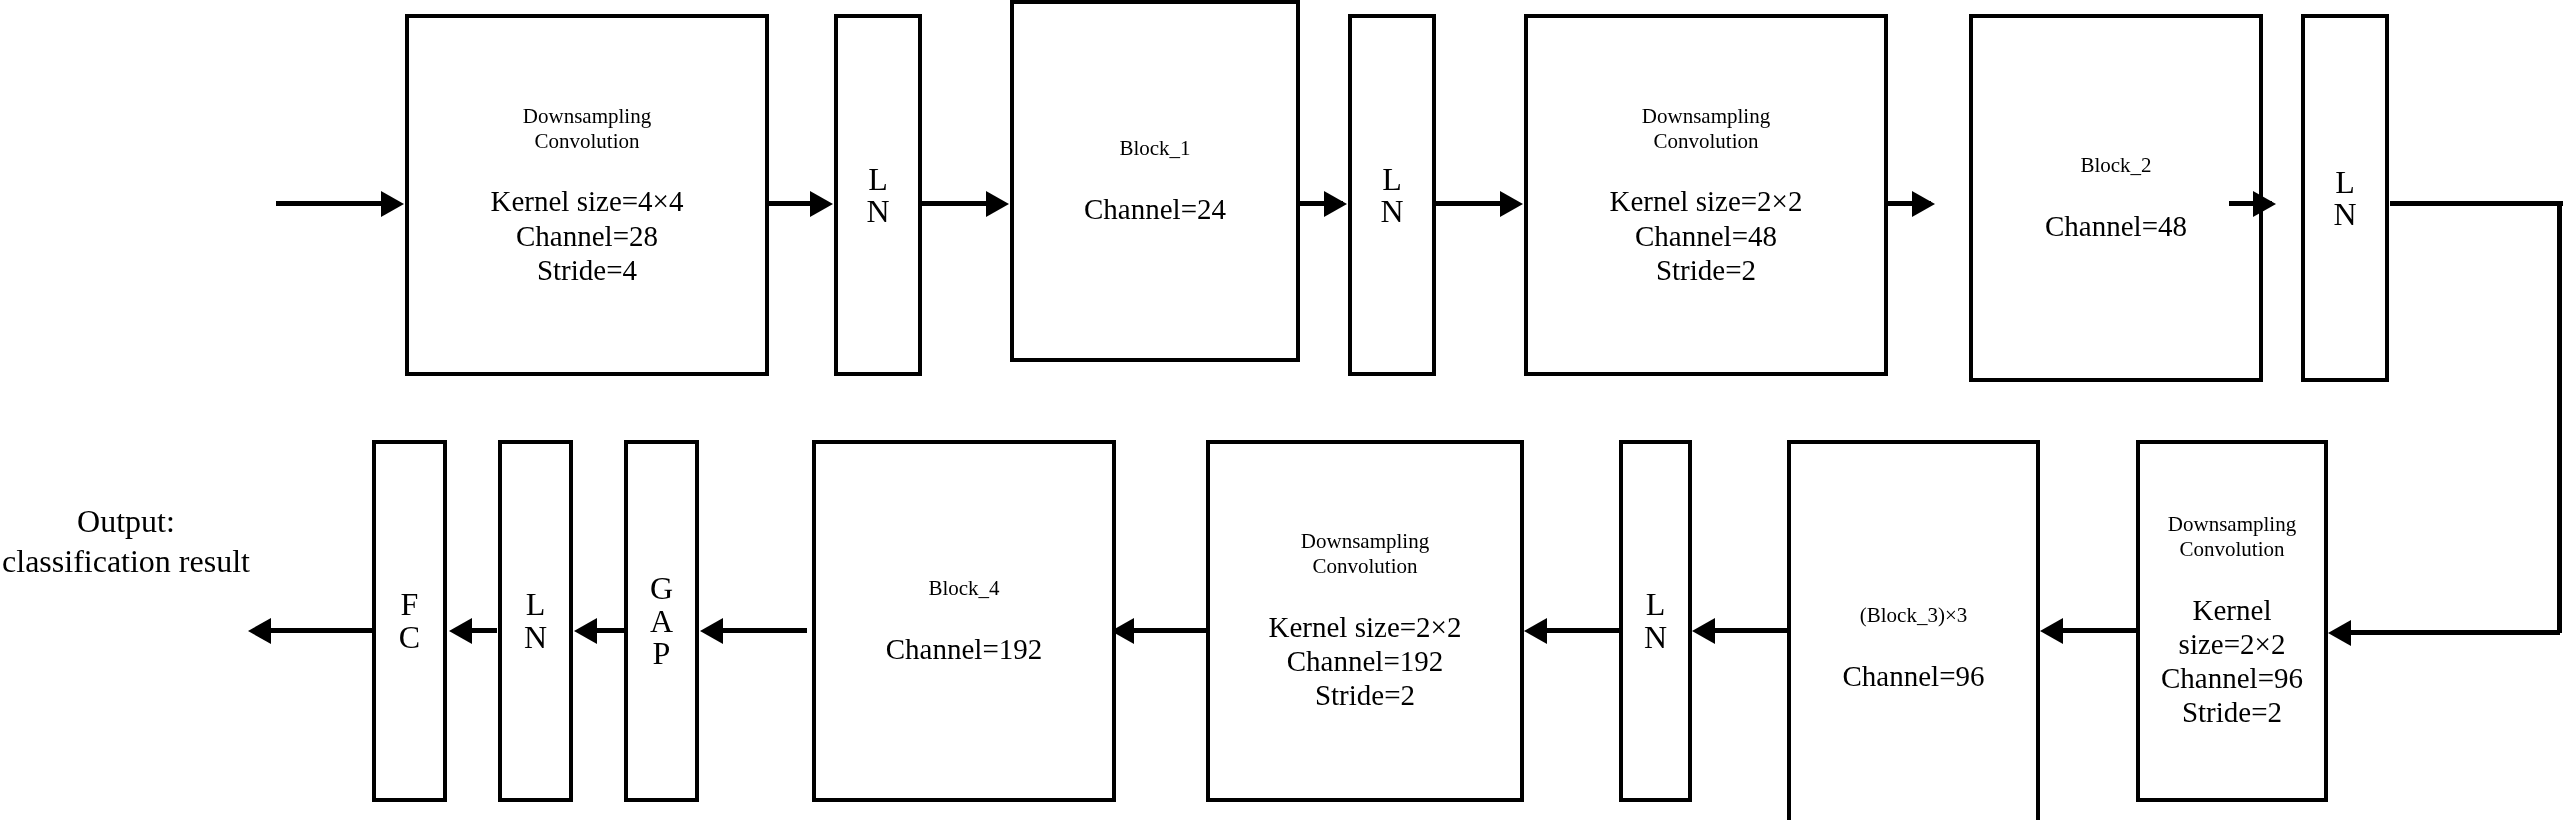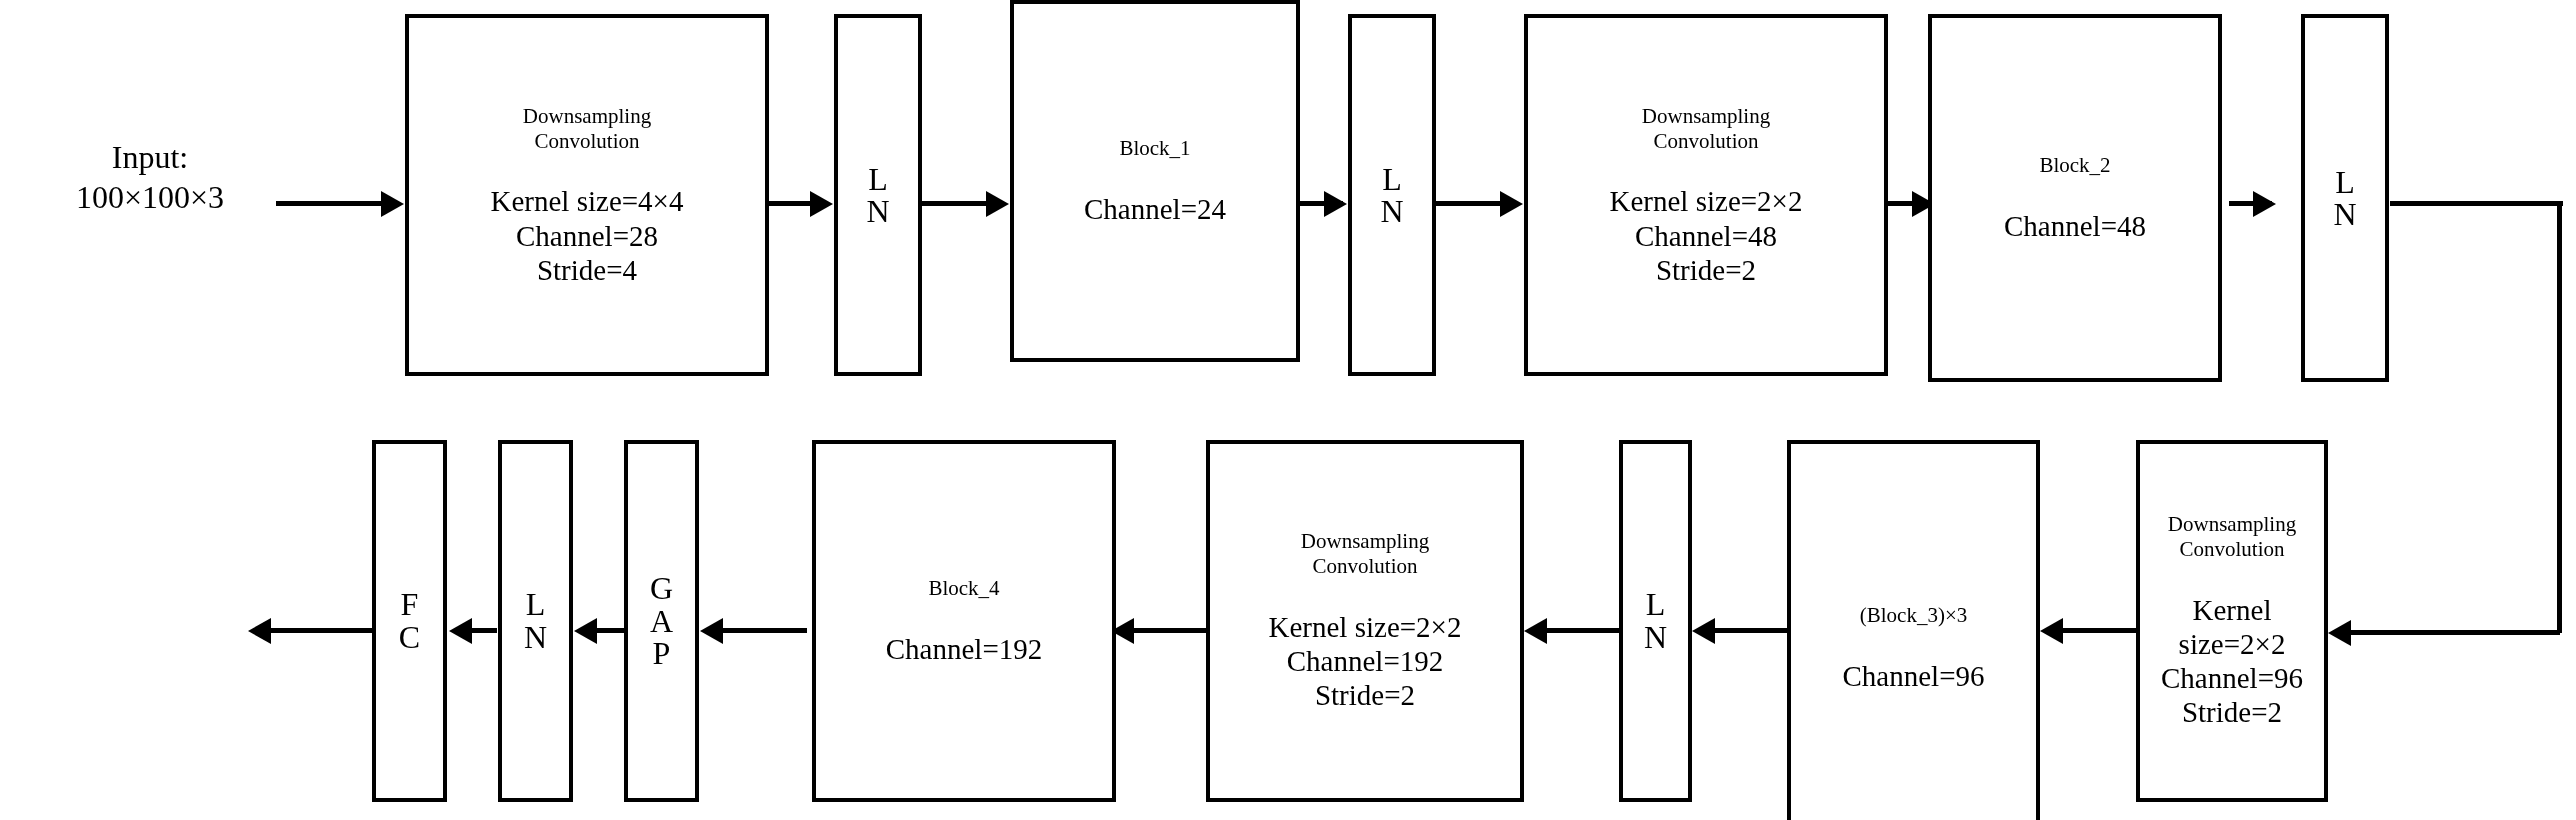--- a/index.html
+++ b/index.html
@@ -77,22 +77,20 @@
     border-bottom: 13px solid transparent;
   }
   .arrow-r { border-left: 23px solid #000000; }
   .arrow-l { border-right: 23px solid #000000; }
 </style>
 </head>
 <body>
 
 <div id="canvas">
 
-  <div class="freetext" style="left:24px; top:137px; width:252px;">Input:
-100×100×3</div>
 
   <div class="hline" style="left:276px; top:201px; width:105px;"></div>
   <div class="arrow-r" style="left:381px; top:191px;"></div>
 
   <div class="node" style="left:405px; top:14.4px; width:364px; height:362px;">
     <div class="title">Downsampling
 Convolution</div>
     <div class="gap-spacer"></div>
     <div class="spec">Kernel size=4×4
 Channel=28
@@ -132,21 +130,21 @@
 Convolution</div>
     <div class="gap-spacer"></div>
     <div class="spec">Kernel size=2×2
 Channel=48
 Stride=2</div>
   </div>
 
   <div class="hline" style="left:1888px; top:201px; width:43px;"></div>
   <div class="arrow-r" style="left:1912px; top:191px;"></div>
 
-  <div class="node" style="left:1928px; top:14.4px; width:294px; height:368px;">
+  <div class="node" style="left:1969px; top:14.4px; width:294px; height:368px;">
     <div class="title">Block_2</div>
     <div class="gap-spacer"></div>
     <div class="spec">Channel=48</div>
   </div>
 
   <div class="hline" style="left:2229px; top:201px; width:43px;"></div>
   <div class="arrow-r" style="left:2253px; top:191px;"></div>
 
   <div class="vbox" style="left:2301px; top:14.4px; width:88px; height:368px;">
     <span class="ch">L</span>
@@ -226,15 +224,17 @@
   <div class="arrow-l" style="left:449px; top:618px;"></div>
 
   <div class="vbox" style="left:372px; top:440px; width:75px; height:362px;">
     <span class="ch">F</span>
     <span class="ch">C</span>
   </div>
 
   <div class="hline" style="left:271px; top:628px; width:101px;"></div>
   <div class="arrow-l" style="left:248px; top:618px;"></div>
 
+  <div class="freetext" style="left:0px; top:501px; width:252px;">Output:
+classification result</div>
 
 </div>
 
 
 </body></html>

